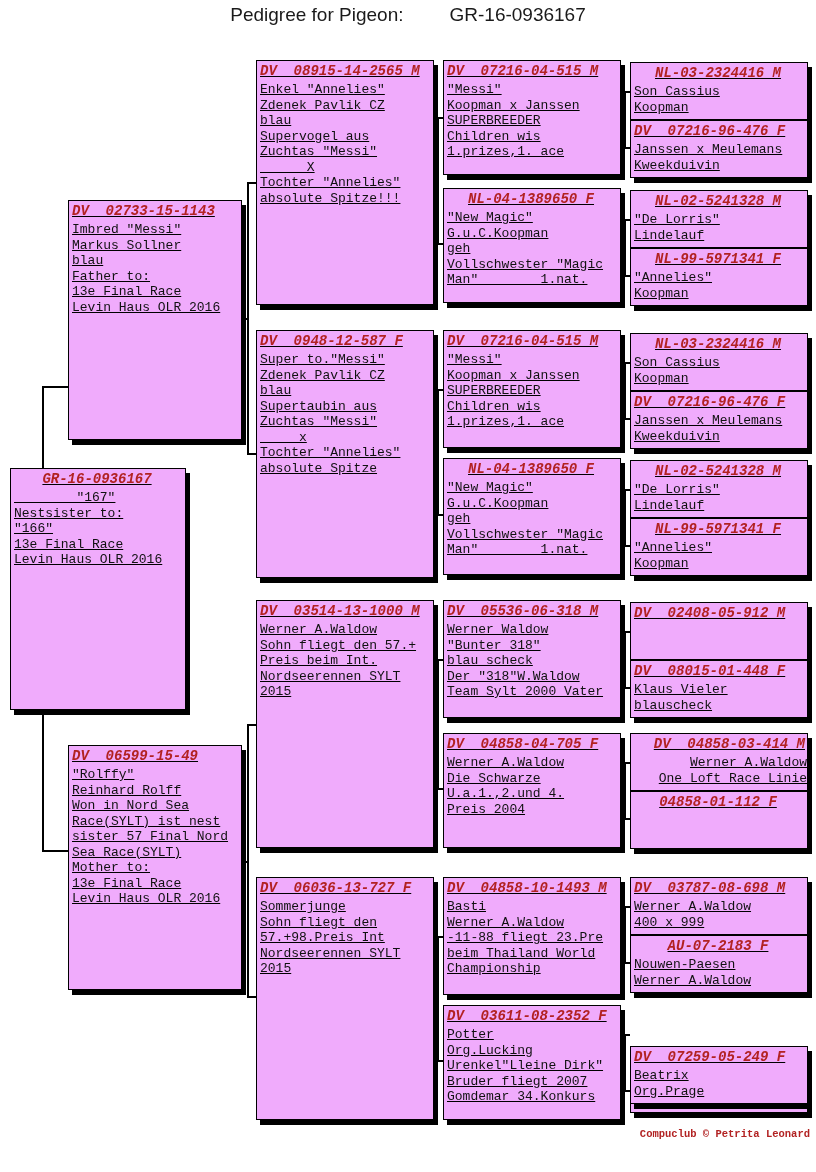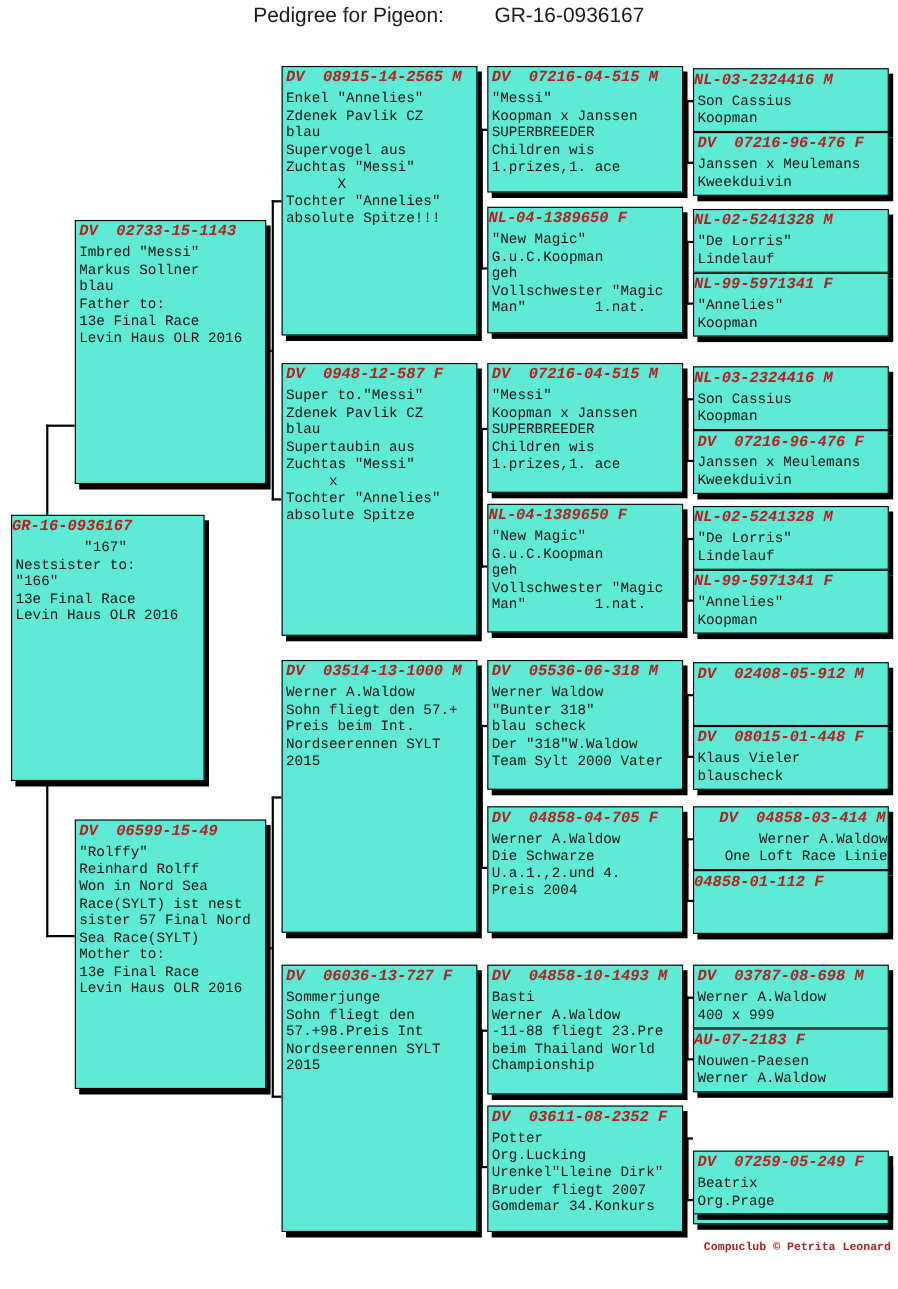--- a/index.html
+++ b/index.html
@@ -1,25 +1,25 @@
 <!DOCTYPE html>
 <html style="--red: #b22222;"><head>
 <meta charset="utf-8">
 <style>
   html,body{margin:0;padding:0;background:#fff;}
   .page{position:relative;width:816px;height:1172px;background:#fff;overflow:hidden;
         font-family:"Liberation Mono",monospace;}
   .title{position:absolute;top:4px;left:0;width:100%;display:flex;justify-content:center;
          gap:46px;font-family:"Liberation Sans",sans-serif;font-size:19px;color:#1a1a1a;}
-  .box{position:absolute;background:#5eead4;border:1.5px solid #000;box-sizing:border-box;
-       box-shadow:4px 5px 0 0 #000;}
+  .box{position:absolute;background:#f0abfc;border:1.5px solid #000;box-sizing:border-box;
+       box-shadow:4px 5px 0 0 #000;text-decoration:underline;}
   .box-header{font-family:"Liberation Mono",monospace;font-size:14px;font-weight:bold;
               font-style:italic;color:var(--red,#b22222);white-space:pre;
               padding:2px 2px 0 3px;margin-bottom:3px;}
-  .box-header.center{text-align:left;padding-left:0;}
+  .box-header.center{text-align:center;padding-left:0;}
   .box-line{font-family:"Liberation Mono",monospace;font-size:13px;color:#111;
             white-space:pre;line-height:15.5px;padding-left:3px;}
   .bracket{position:absolute;border-left:2px solid #000;border-top:2px solid #000;
            border-bottom:2px solid #000;box-sizing:border-box;}
   .stub{position:absolute;height:0;border-top:2px solid #000;}
   .owner{position:absolute;left:2px;top:1032px;color:#111;}
   .owner-name{font-size:17px;font-weight:bold;letter-spacing:1px;margin-bottom:8px;}
   .owner-line{font-size:13px;line-height:19px;white-space:pre;}
   .credit{position:absolute;right:6px;top:1128px;font-size:10.5px;font-weight:bold;
           color:var(--red,#b22222);white-space:pre;}

